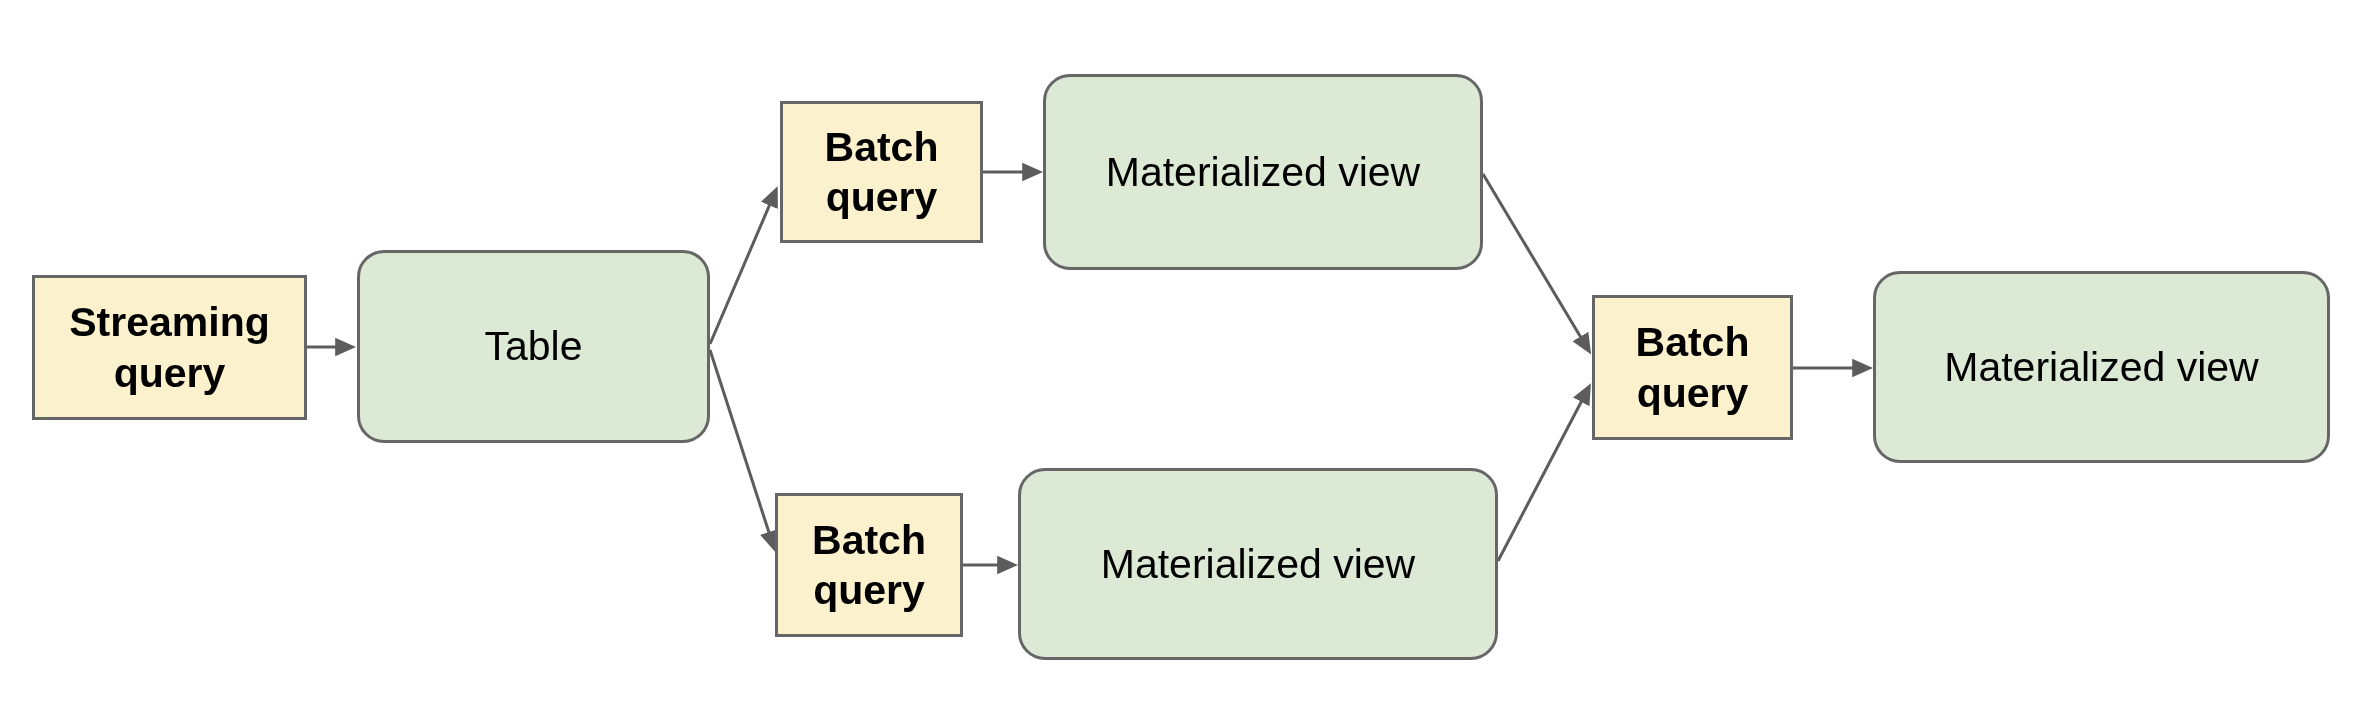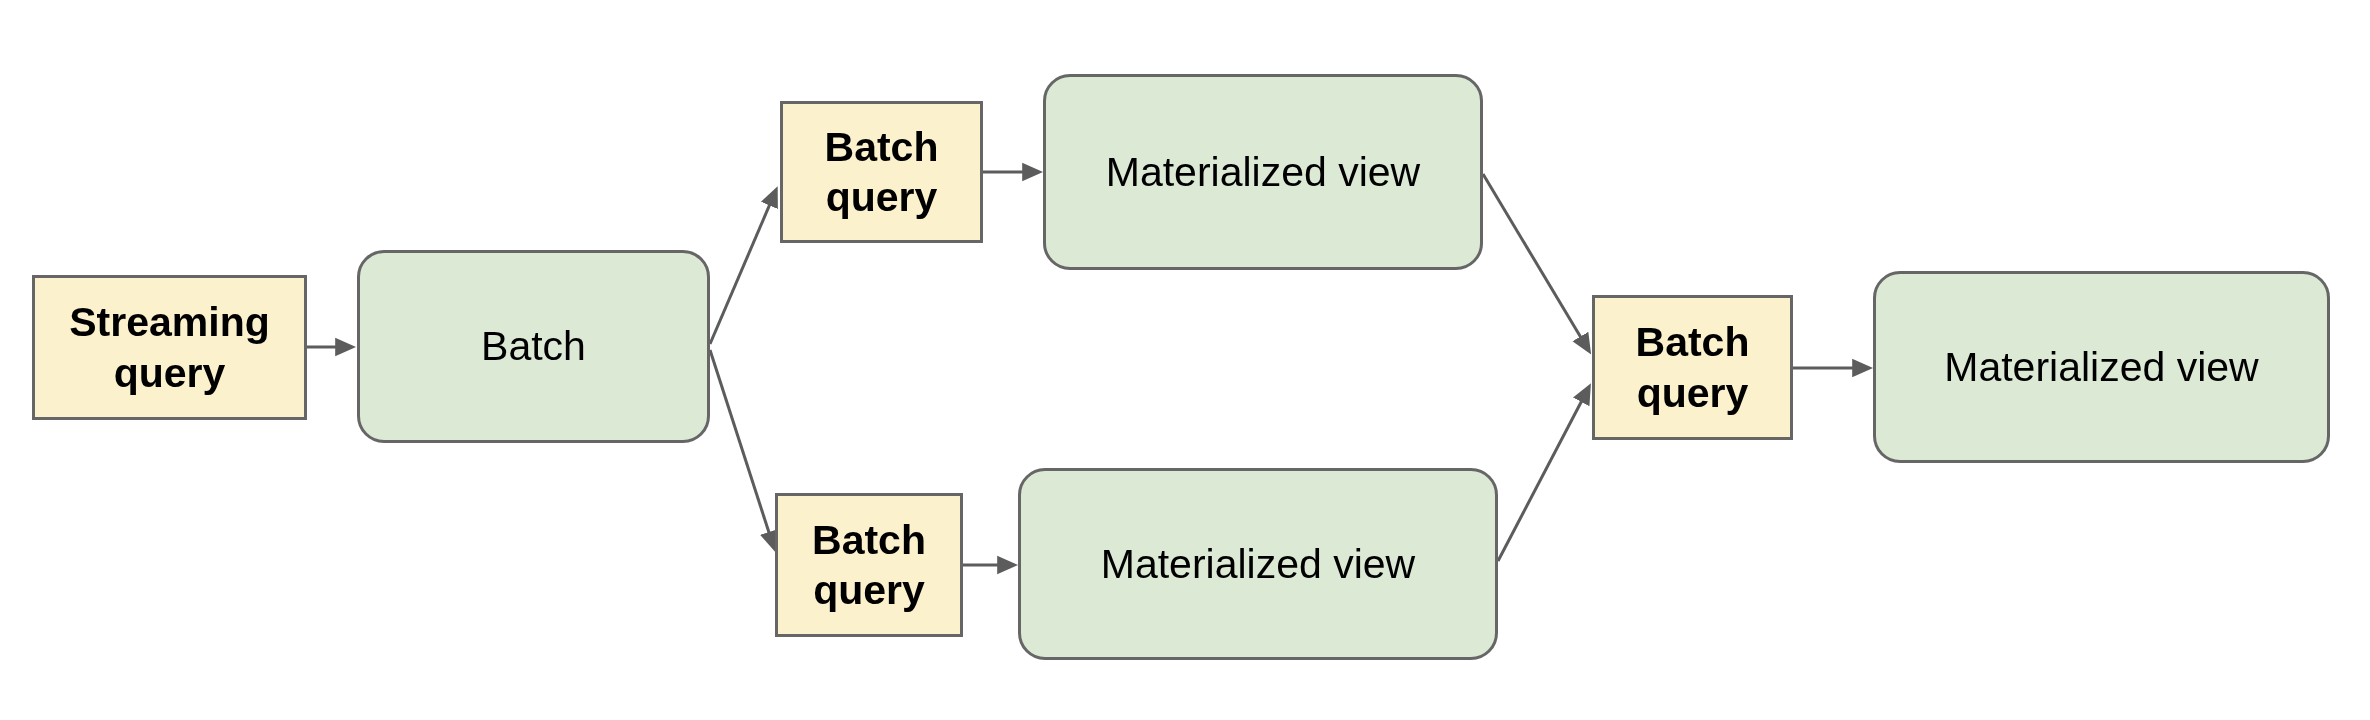--- a/index.html
+++ b/index.html
@@ -78,21 +78,21 @@
     <line class="edge" x1="1483" y1="174" x2="1589" y2="351" marker-end="url(#arrow)"></line>
     <line class="edge" x1="1498" y1="561" x2="1589" y2="387" marker-end="url(#arrow)"></line>
     <line class="edge" x1="1793" y1="368" x2="1869" y2="368" marker-end="url(#arrow)"></line>
   </svg>
 
   <div class="node query" style="left:32px;   top:275px; width:275px; height:145px;">
     <span class="label">Streaming query</span>
   </div>
 
   <div class="node view" style="left:357px;  top:250px; width:353px; height:193px;">
-    <span class="label">Batch</span>
+    <span class="label">Table</span>
   </div>
 
   <div class="node query" style="left:780px;  top:101px; width:203px; height:142px;">
     <span class="label">Batch query</span>
   </div>
 
   <div class="node view" style="left:1043px; top:74px;  width:440px; height:196px;">
     <span class="label">Materialized view</span>
   </div>
 

